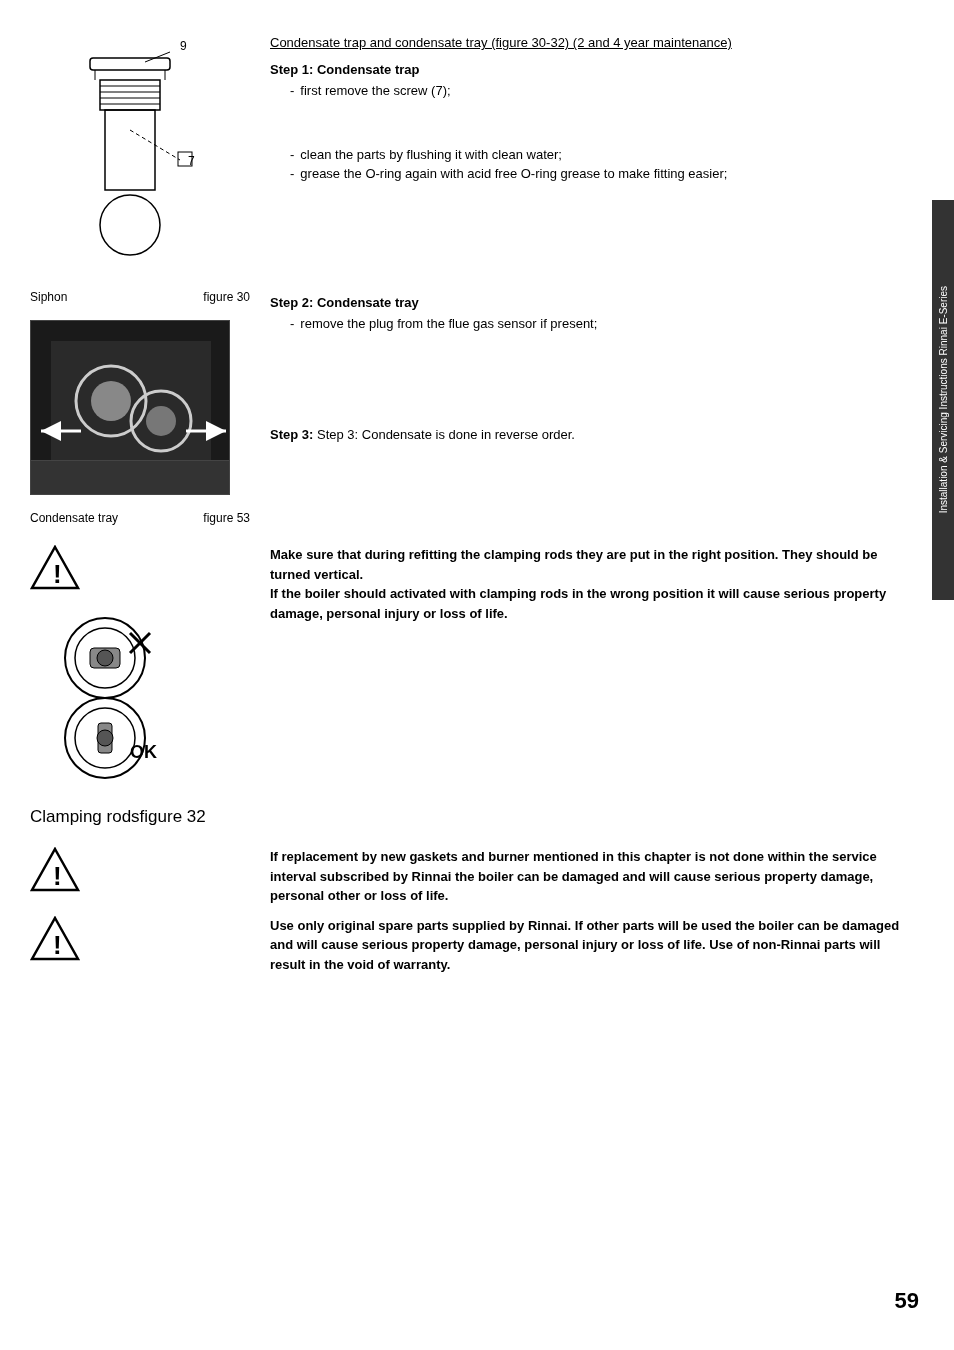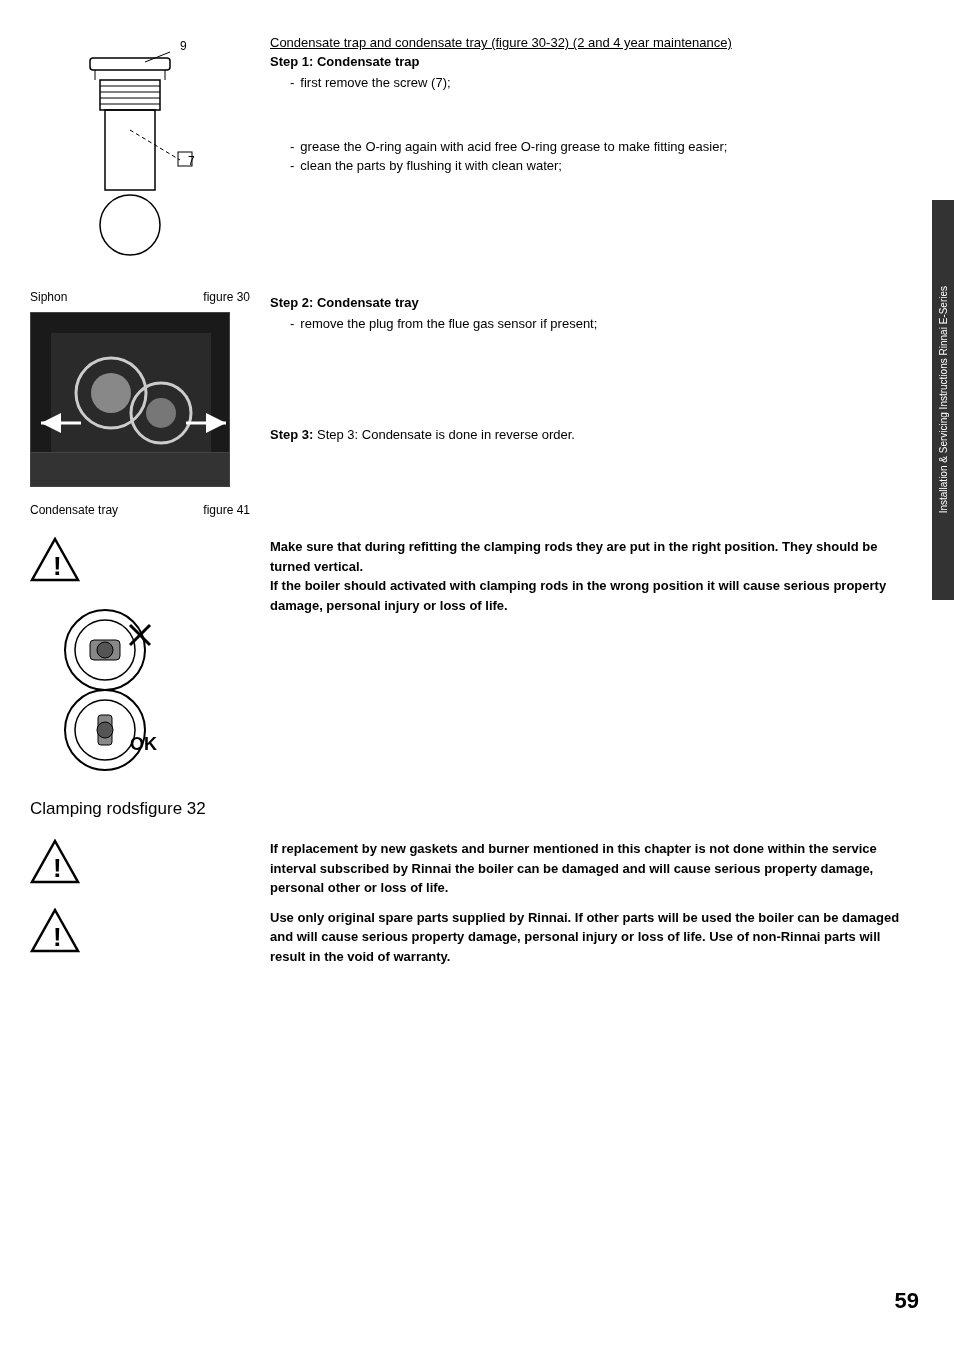--- a/index.html
+++ b/index.html
@@ -36,21 +36,21 @@
       flex-direction: column;
       align-items: center;
     }
     .right-text {
       flex: 1;
       padding-top: 5px;
     }
     .underline-title {
       text-decoration: underline;
       font-size: 13px;
-      margin-bottom: 4px;
+      margin-bottom: 12px;
     }
     .step-bold {
       font-weight: bold;
       margin-bottom: 6px;
     }
     .dash-item {
       margin-left: 20px;
       margin-bottom: 4px;
       display: flex;
       gap: 6px;
@@ -65,21 +65,21 @@
       height: 240px;
     }
     .siphon-photo-area {
       width: 220px;
       flex-shrink: 0;
     }
     .siphon-label-row {
       display: flex;
       justify-content: space-between;
       font-size: 12px;
-      margin-bottom: 8px;
+      margin-bottom: 16px;
     }
     .condensate-label-row {
       display: flex;
       justify-content: space-between;
       font-size: 12px;
       margin-top: 16px;
     }
     .step3-line {
       margin-bottom: 16px;
     }
@@ -218,22 +218,22 @@
 
           <ellipse cx="90" cy="195" rx="30" ry="30" fill="none" stroke="#000" stroke-width="1.5"></ellipse>
         </svg>
       </div>
 
       <div class="right-text">
         <div class="underline-title">Condensate trap and condensate tray (figure 30-32) (2 and 4 year maintenance)</div>
         <div class="step-bold">Step 1: Condensate trap</div>
         <div class="dash-item">first remove the screw (7);</div>
         <br><br><br>
+        <div class="dash-item">clean the parts by flushing it with clean water;</div>
         <div class="dash-item">grease the O-ring again with acid free O-ring grease to make fitting easier;</div>
-        <div class="dash-item">clean the parts by flushing it with clean water;</div>
       </div>
     </div>
 
     <div class="top-section">
 
       <div class="siphon-photo-area">
         <div class="siphon-label-row">
           <span>Siphon</span>
           <span>figure 30</span>
         </div>
@@ -253,21 +253,21 @@
             <line x1="10" y1="110" x2="50" y2="110" stroke="white" stroke-width="3"></line>
             <polygon points="195,110 175,100 175,120" fill="white"></polygon>
             <line x1="155" y1="110" x2="195" y2="110" stroke="white" stroke-width="3"></line>
 
             <line x1="0" y1="140" x2="200" y2="140" stroke="#444" stroke-width="2"></line>
             <rect x="0" y="140" width="200" height="35" fill="#333"></rect>
           </svg>
         </div>
         <div class="condensate-label-row">
           <span>Condensate tray</span>
-          <span>figure 41</span>
+          <span>figure 53</span>
         </div>
       </div>
 
       <div class="right-text">
         <div class="step-bold">Step 2: Condensate tray</div>
         <div class="dash-item">remove the plug from the flue gas sensor if present;</div>
         <br><br><br><br><br><br>
         <p class="step3-line">
           <strong>Step 3:</strong> <span style="font-weight:normal">Step 3: Condensate is done in reverse order.</span>
         </p>

